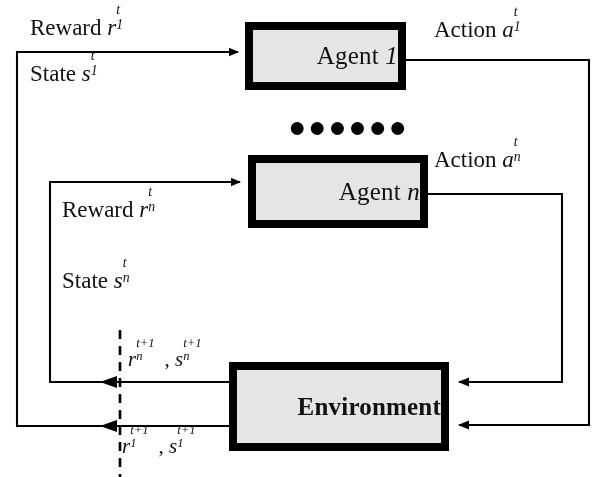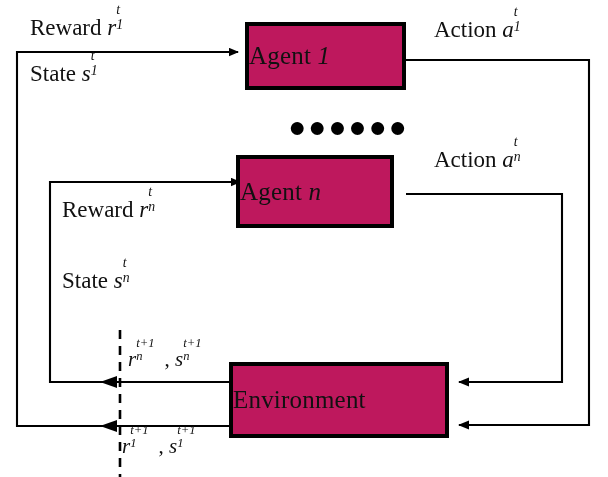--- a/index.html
+++ b/index.html
@@ -17,25 +17,25 @@
   }
   #diagram-svg {
     position: absolute;
     left: 0;
     top: 0;
     width: 608px;
     height: 477px;
   }
   .node-box {
     position: absolute;
-    border: 4px solid #000000;
-    background: #be185d;
+    border: 8px solid #000000;
+    background: #e5e5e5;
     display: flex;
     align-items: center;
-    justify-content: flex-start;
+    justify-content: flex-end;
     box-sizing: border-box;
   }
   .node-label {
     font-size: 25px;
     color: #111111;
     white-space: nowrap;
     letter-spacing: 0.2px;
   }
   .node-label i {
     font-style: italic;
@@ -126,25 +126,25 @@
 
     <g>
       <path d="M 406 194 L 562 194 L 562 382 L 459 382" fill="none" stroke="#000000" stroke-width="2.1" marker-end="url(#arrow-left-env)"></path>
     </g>
   </svg>
 
   <div class="node-box" style="left:245px; top:22px; width:161px; height:68px;">
     <span class="node-label"><span>Agent</span>&nbsp;<i>1</i></span>
   </div>
 
-  <div class="node-box" style="left:236px; top:155px; width:158px; height:73px;">
+  <div class="node-box" style="left:248px; top:155px; width:180px; height:73px;">
     <span class="node-label"><span>Agent</span>&nbsp;<i>n</i></span>
   </div>
 
-  <div class="node-box" style="left:229px; top:362px; width:220px; height:76px;">
+  <div class="node-box" style="left:229px; top:362px; width:220px; height:89px;font-weight:bold;">
     <span class="node-label">Environment</span>
   </div>
 
   <div class="ellipsis-dots" style="left:288px; top:112px;">●●●●●●</div>
 
   <div class="edge-label" style="left:30px; top:12px;">
     <span>Reward</span>
     <span class="mv">r</span><span class="stack"><span class="s-top">t</span><span class="s-bot">1</span></span>
   </div>
 

